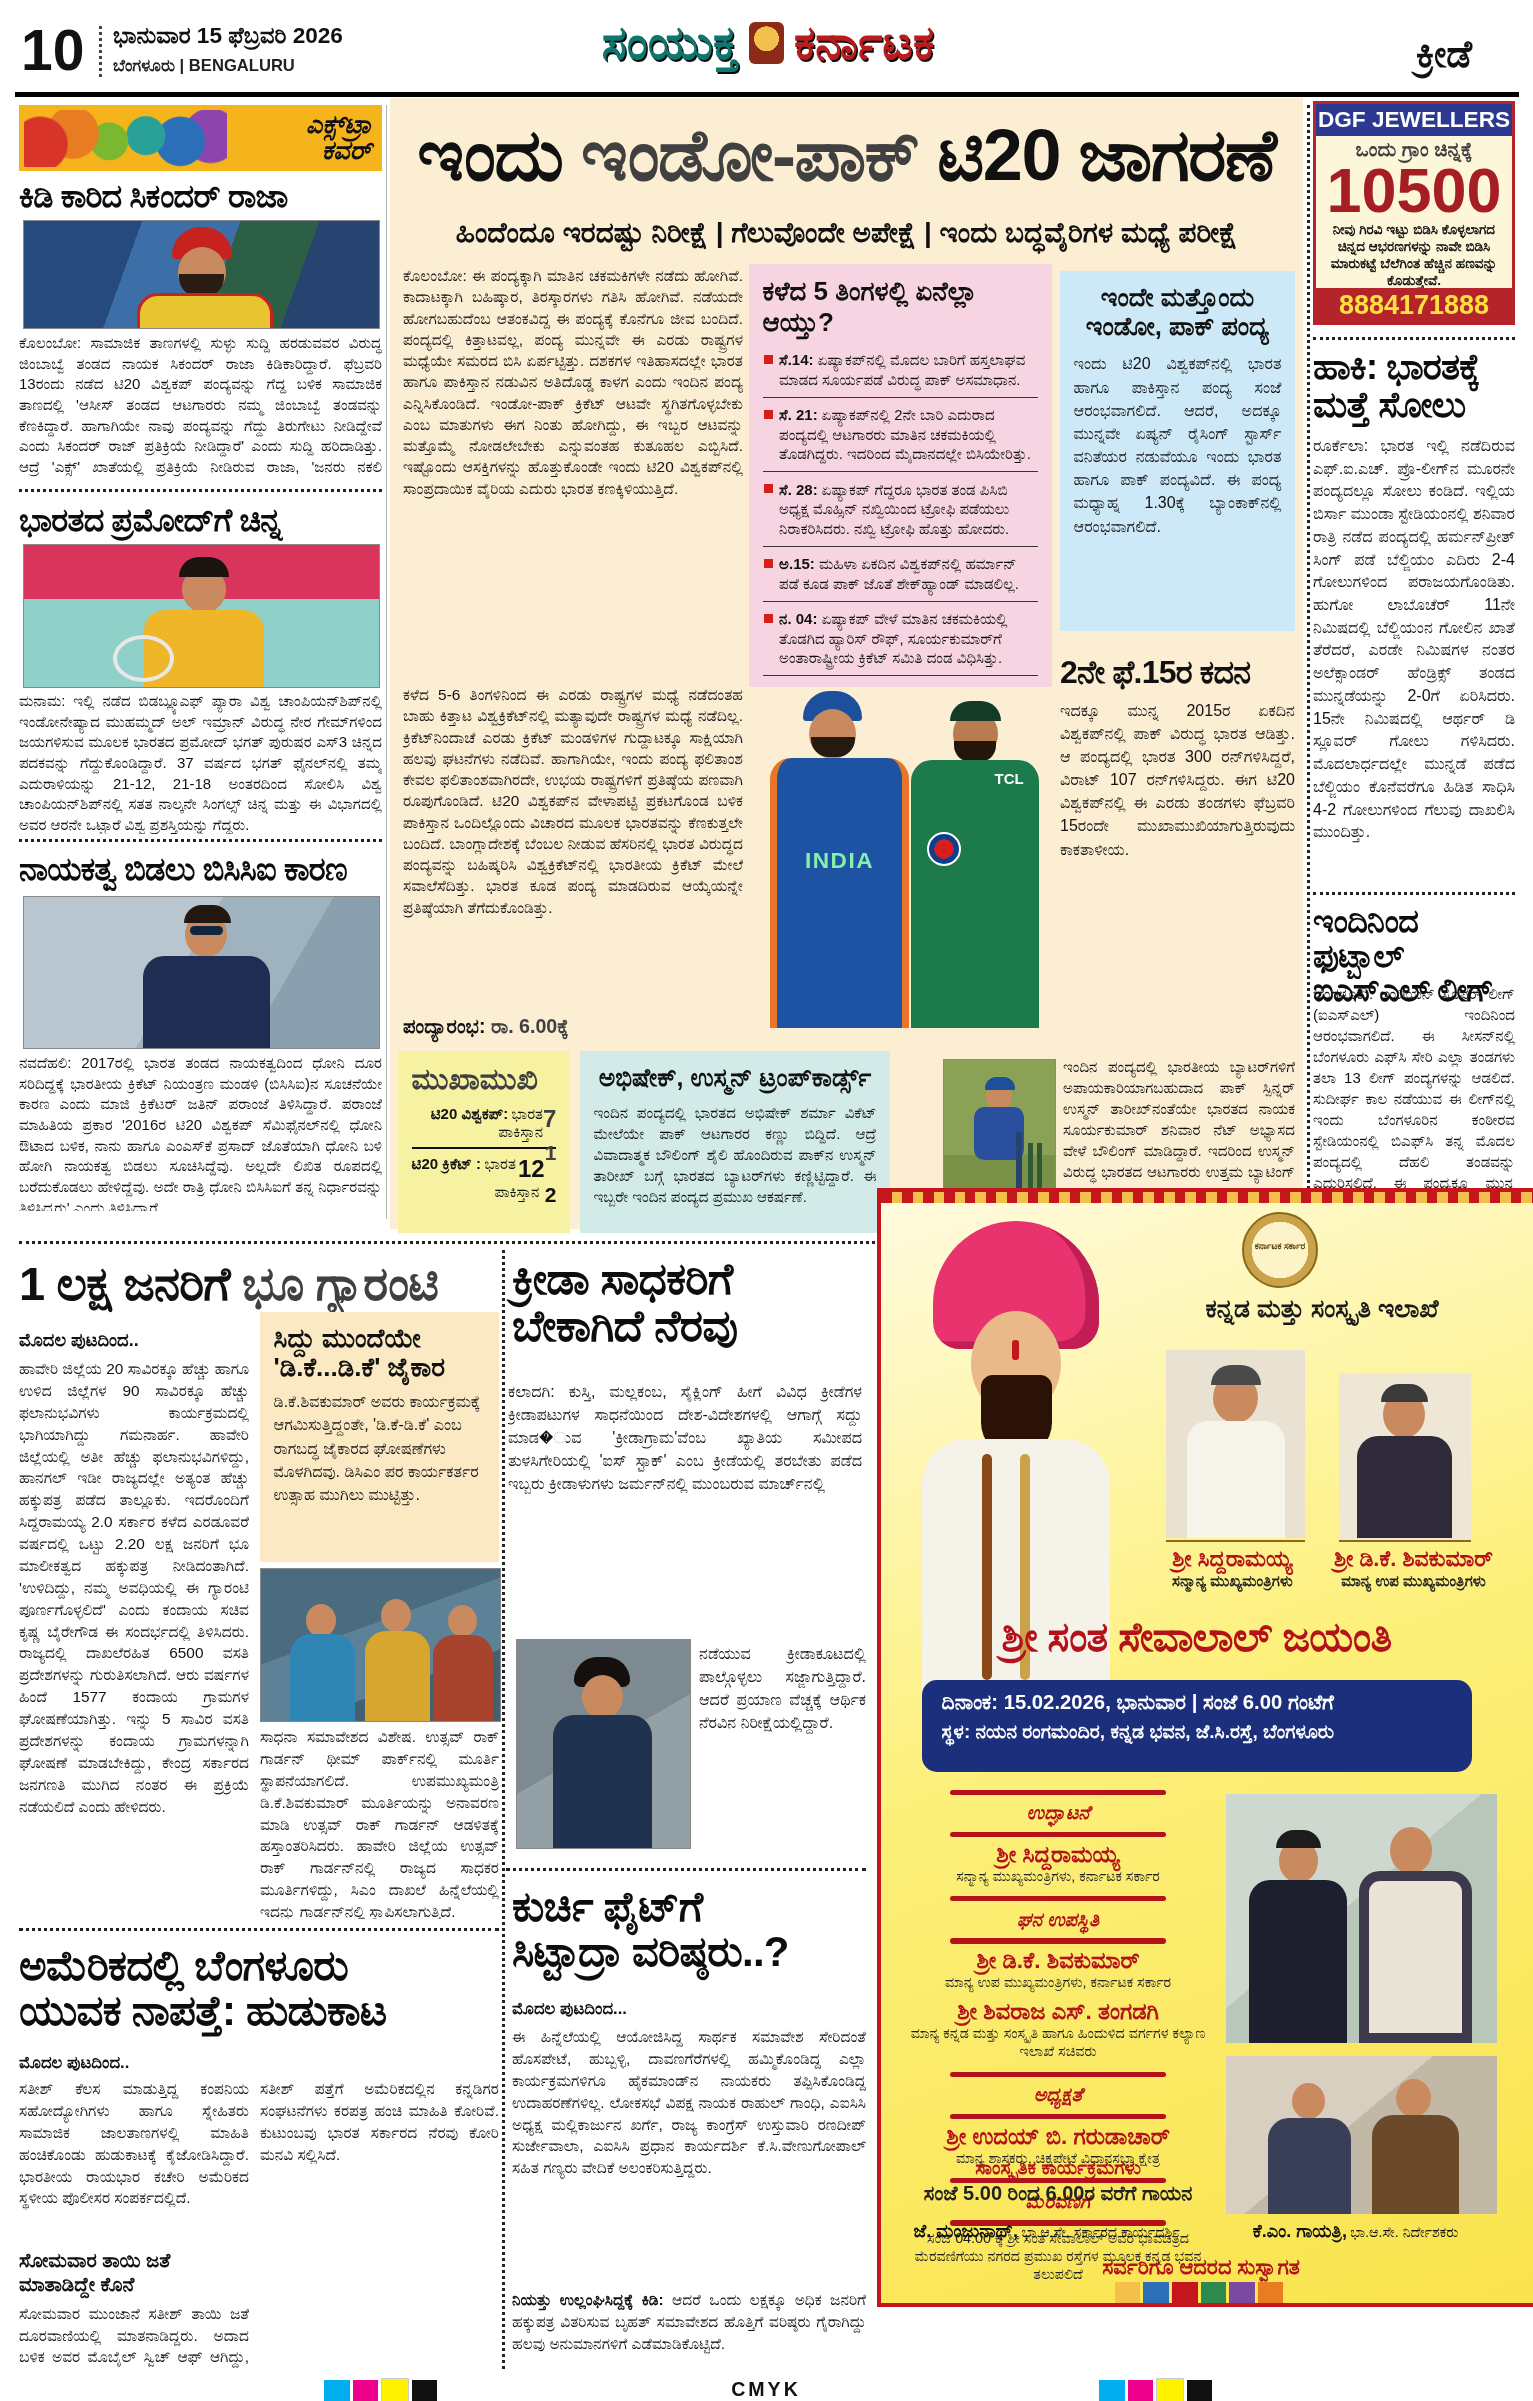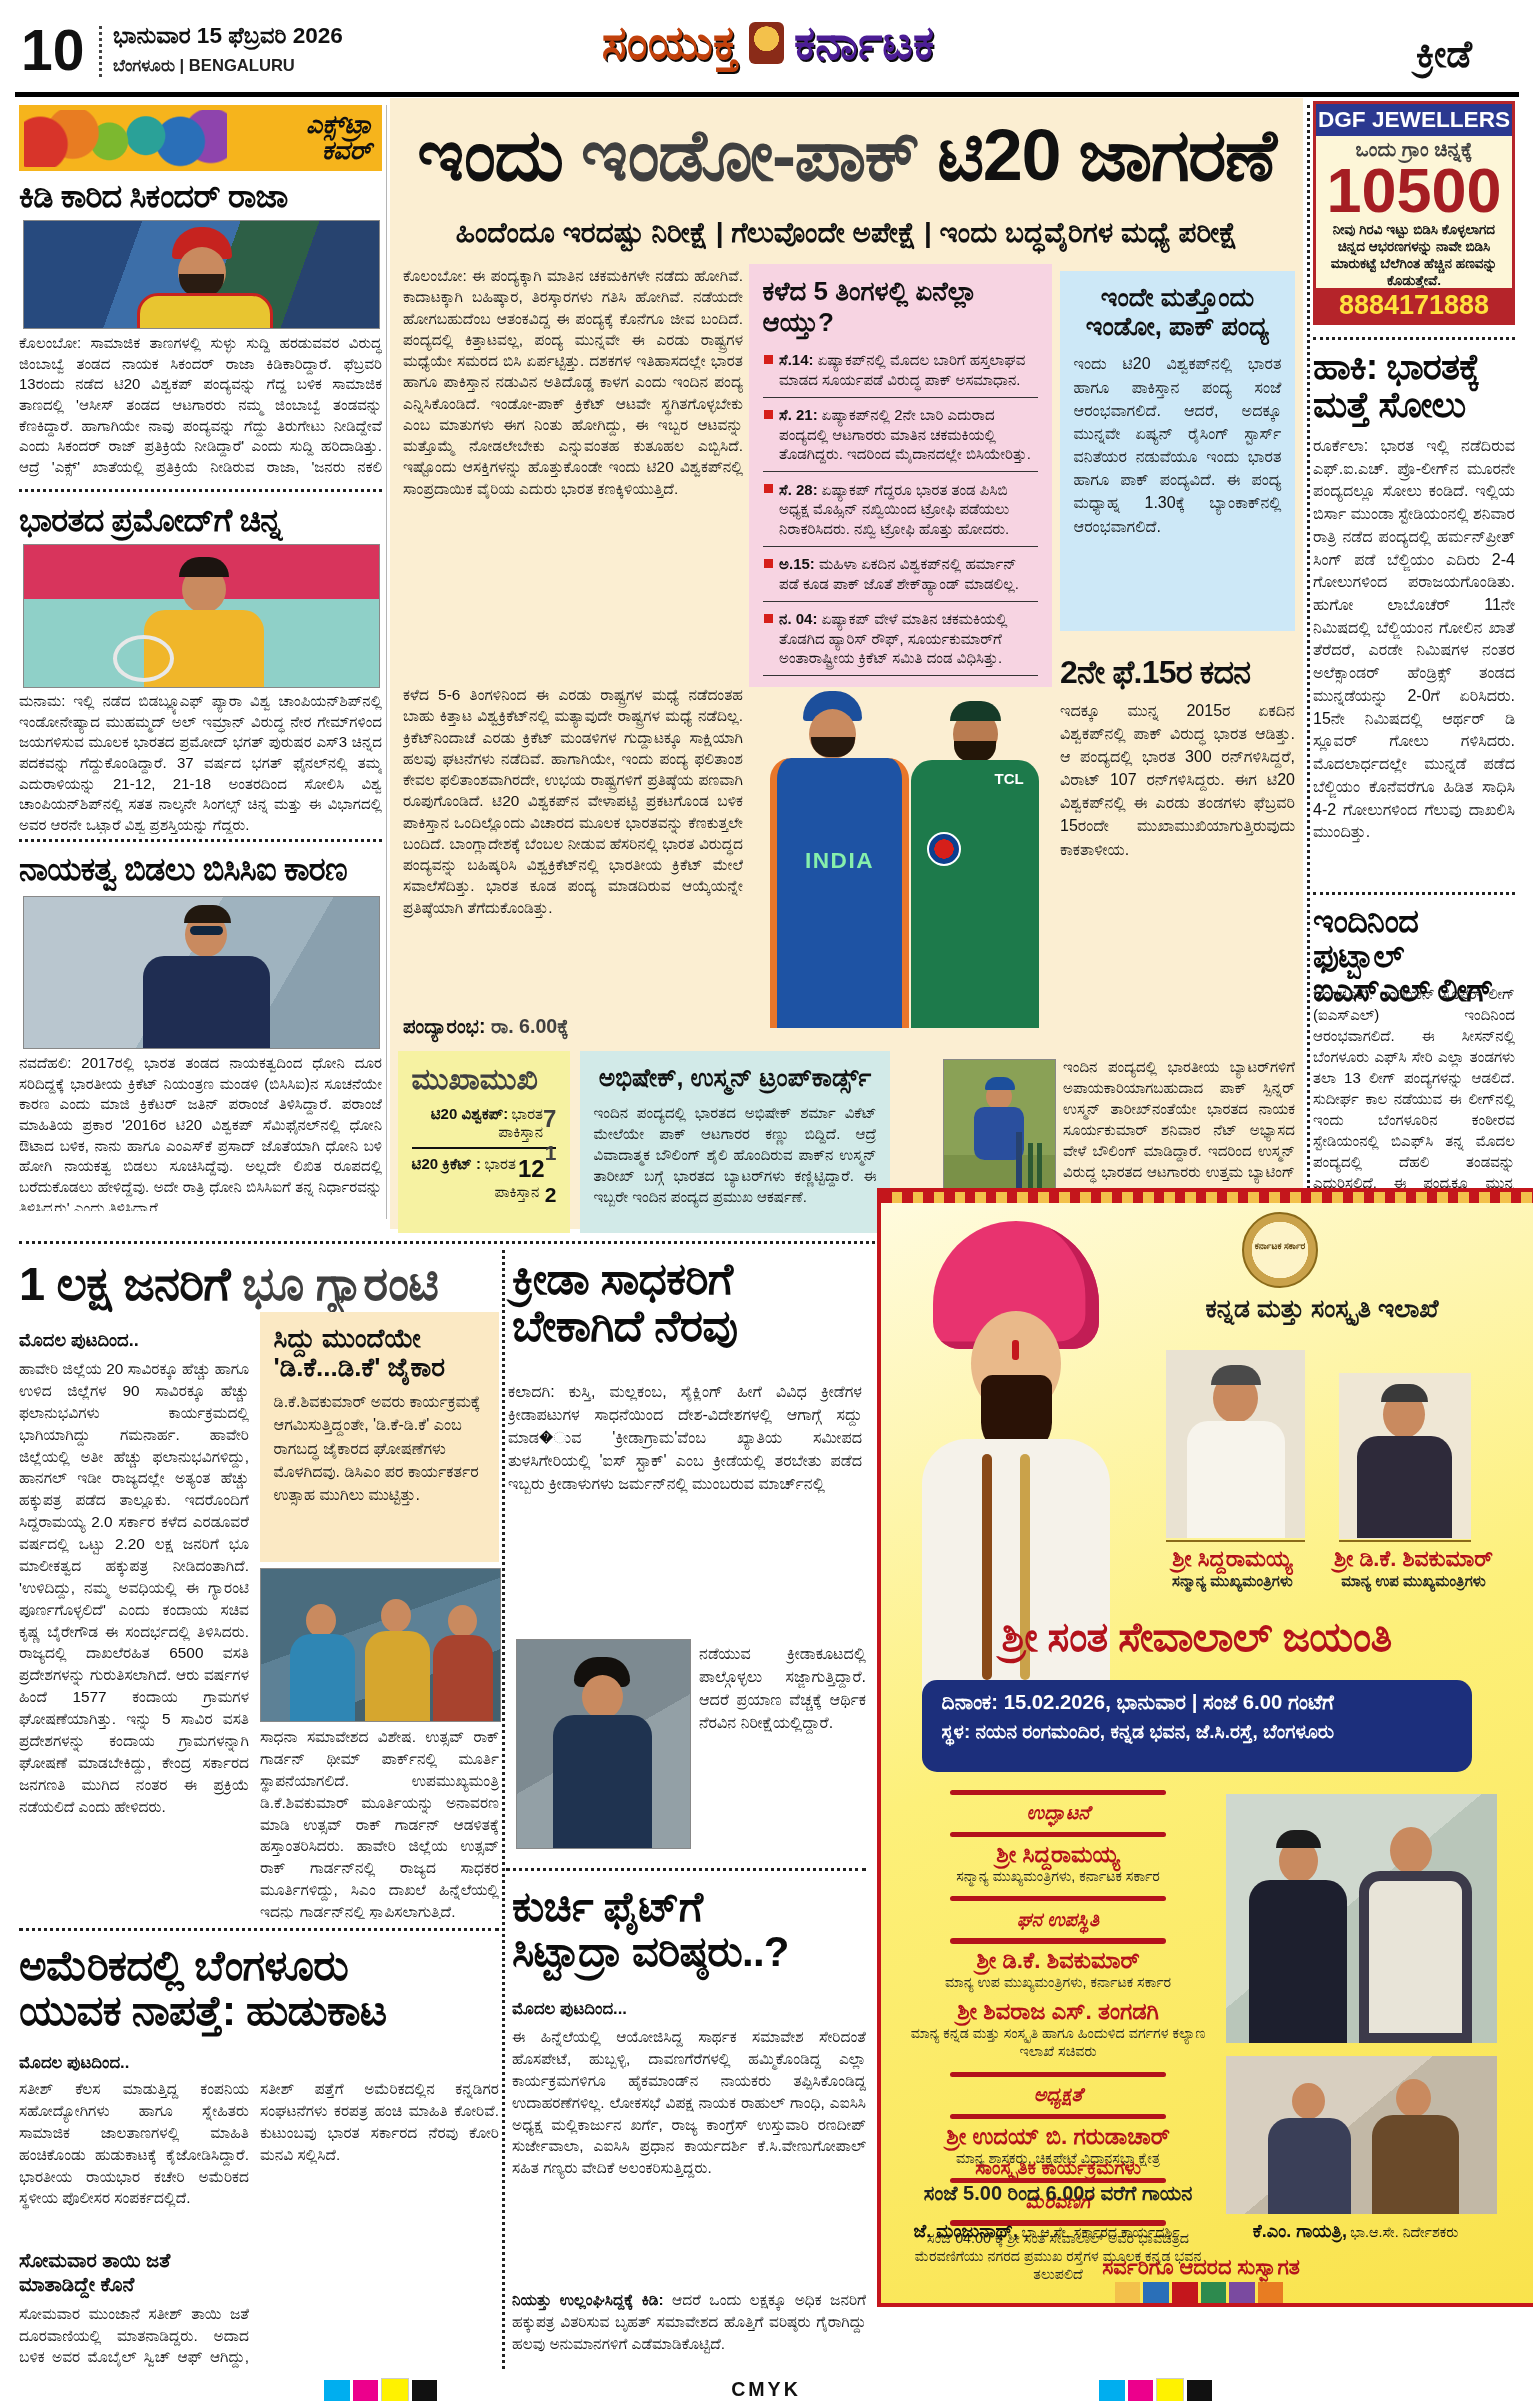--- a/index.html
+++ b/index.html
@@ -37,23 +37,23 @@
 <body>
 
 <div id="page">
 
   <div class="abs" style="left:0;top:18;width:1534px;height:78px;">
     <div class="abs b" style="left:21px;top:16.6px;font-size:57px;">10</div>
     <div class="abs" style="left:99px;top:25.6px;height:51px;border-left:3.8px dotted #444;"></div>
     <div class="abs b" style="left:113px;top:22.6px;font-size:22.6px;">ಭಾನುವಾರ 15 ಫೆಬ್ರವರಿ 2026</div>
     <div class="abs b" style="left:113px;top:56px;font-size:16.6px;color:#222;">ಬೆಂಗಳೂರು | BENGALURU</div>
     <div class="abs" style="left:482px;top:15px;width:572px;display:flex;align-items:center;justify-content:center;gap:10.5px;">
-      <span style="font-size:47px;font-weight:bold;color:#c2410c;text-shadow:1.5px 1.5px 0 #0a0a0a;">ಸಂಯುಕ್ತ</span>
+      <span style="font-size:47px;font-weight:bold;color:#0f766e;text-shadow:1.5px 1.5px 0 #0a0a0a;">ಸಂಯುಕ್ತ</span>
       <span class="abs" style="position:static;display:inline-block;width:35px;height:42px;background:radial-gradient(circle at 50% 40%, #f3c14b 0 40%, #8a2b18 41% 100%);border-radius:6px;"></span>
-      <span style="font-size:47px;font-weight:bold;color:#4c1d95;text-shadow:1.5px 1.5px 0 #0a0a0a;">ಕರ್ನಾಟಕ</span>
+      <span style="font-size:47px;font-weight:bold;color:#b91c1c;text-shadow:1.5px 1.5px 0 #0a0a0a;">ಕರ್ನಾಟಕ</span>
     </div>
     <div class="abs b" style="left:1416px;top:33px;font-size:38px;">ಕ್ರೀಡೆ</div>
   </div>
   <div class="abs" style="left:15px;top:92px;width:1504px;height:4.5px;background:#000;"></div>
 
   <div class="abs" style="left:19px;top:105px;width:363px;height:66px;background:#f6b41c;display:flex;align-items:center;">
     <div style="width:203px;height:57px;margin-left:4.5px;background:
       radial-gradient(circle at 8% 60%, #d8342a 0 14%, transparent 15%),
       radial-gradient(circle at 24% 40%, #e87c22 0 16%, transparent 17%),
       radial-gradient(circle at 42% 55%, #7cb82f 0 15%, transparent 16%),

